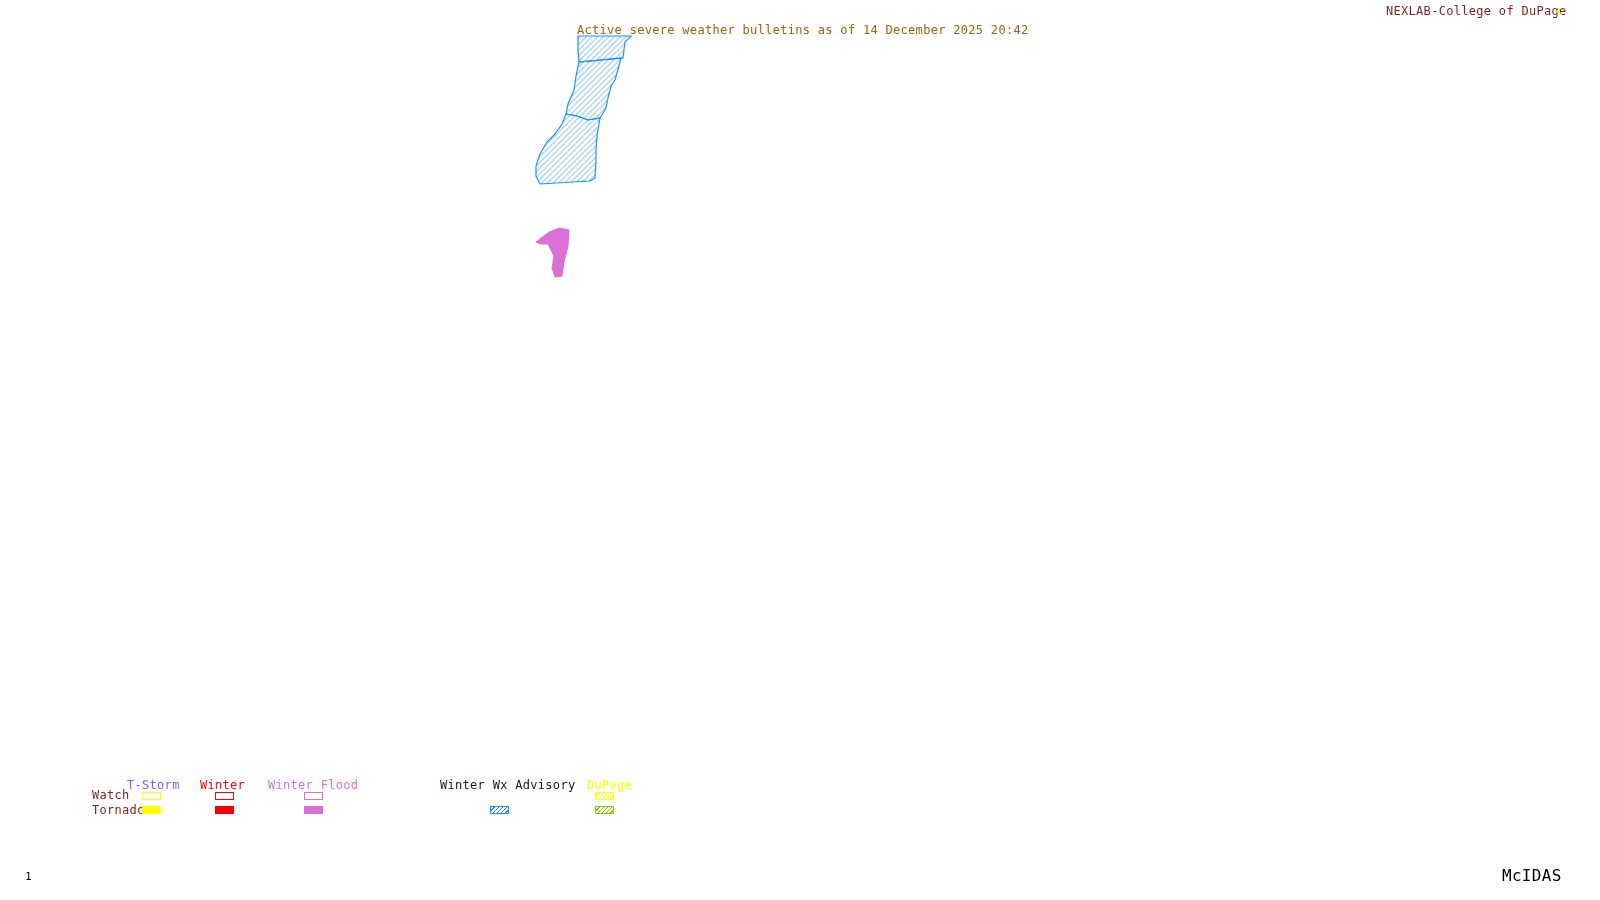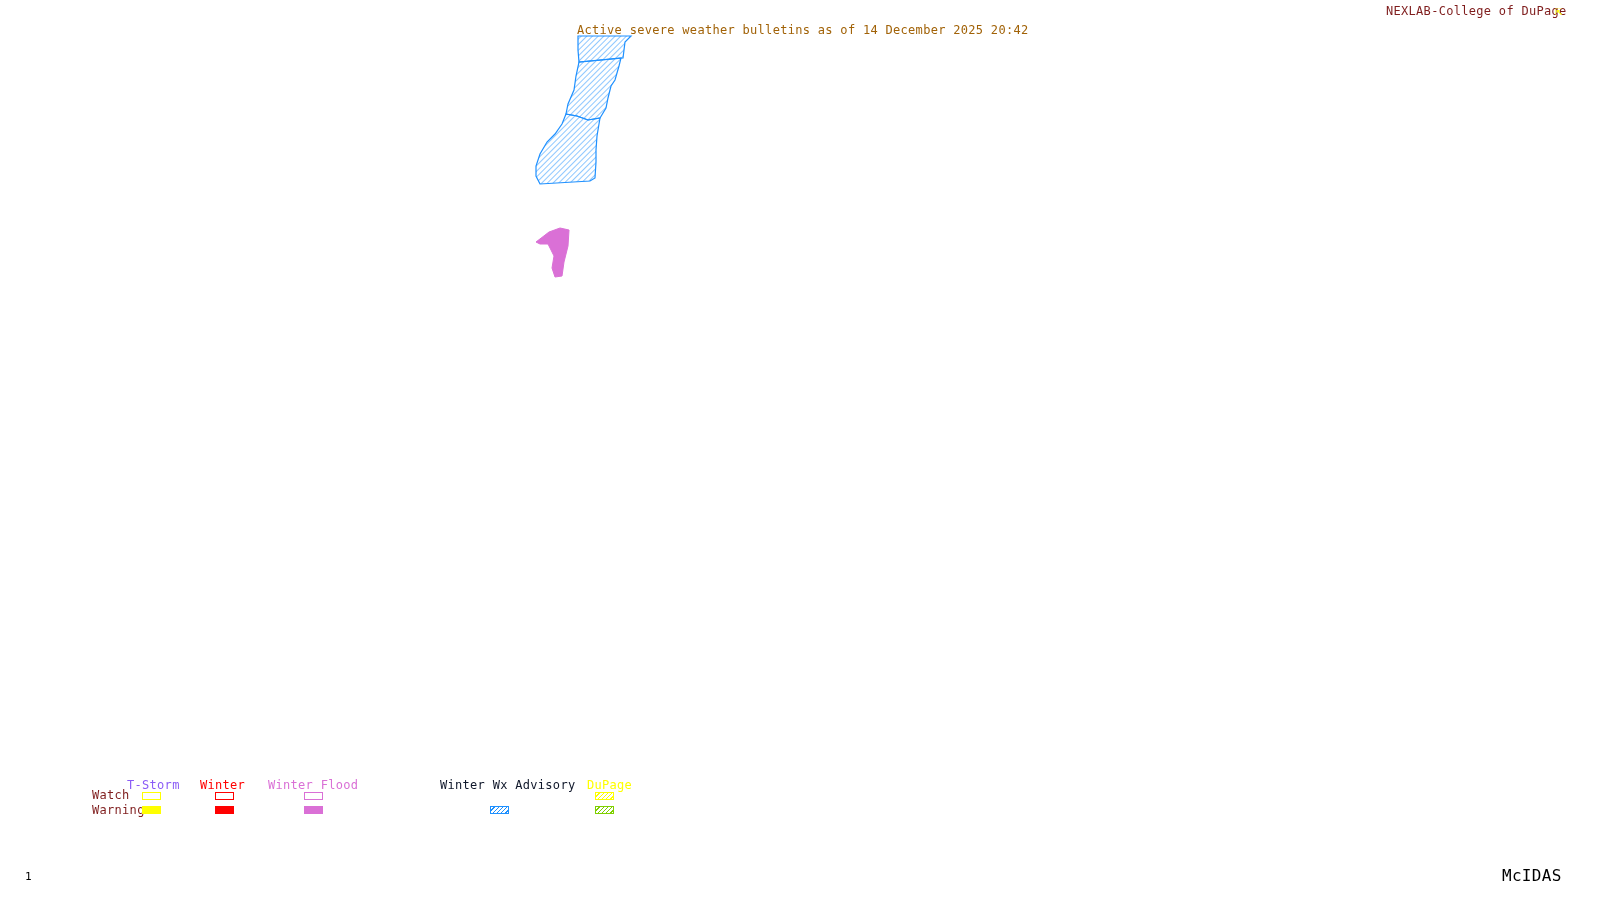--- a/index.html
+++ b/index.html
@@ -45,21 +45,21 @@
 <div id="credit-icon" class="txt">⇱</div>
 
 <div>
   <div class="txt lg-head" style="left:127px;color:#8b5cf6;">T-Storm</div>
   <div class="txt lg-head" style="left:200px;color:#ff0000;">Winter</div>
   <div class="txt lg-head" style="left:268px;color:#da70d6;">Winter Flood</div>
   <div class="txt lg-head" style="left:440px;color:#0f172a;text-align:center;">Winter Wx Advisory</div>
   <div class="txt lg-head" style="left:587px;color:#ffff00;">DuPage</div>
 
   <div class="txt lg-row" style="top:789px;">Watch</div>
-  <div class="txt lg-row" style="top:804px;">Warning</div>
+  <div class="txt lg-row" style="top:804px;">Tornado</div>
 
   <div class="swatch" style="left:142px;top:792px;border:1px solid #ffff00;"></div>
   <div class="swatch" style="left:215px;top:792px;border:1px solid #ff0000;"></div>
   <div class="swatch" style="left:304px;top:792px;border:1px solid #da70d6;"></div>
   <div class="swatch hatch-yellow" style="left:595px;top:792px;"></div>
 
   <div class="swatch" style="left:142px;top:806px;background:#ffff00;"></div>
   <div class="swatch" style="left:215px;top:806px;background:#ff0000;"></div>
   <div class="swatch" style="left:304px;top:806px;background:#da70d6;"></div>
   <div class="swatch hatch-blue" style="left:490px;top:806px;"></div>

